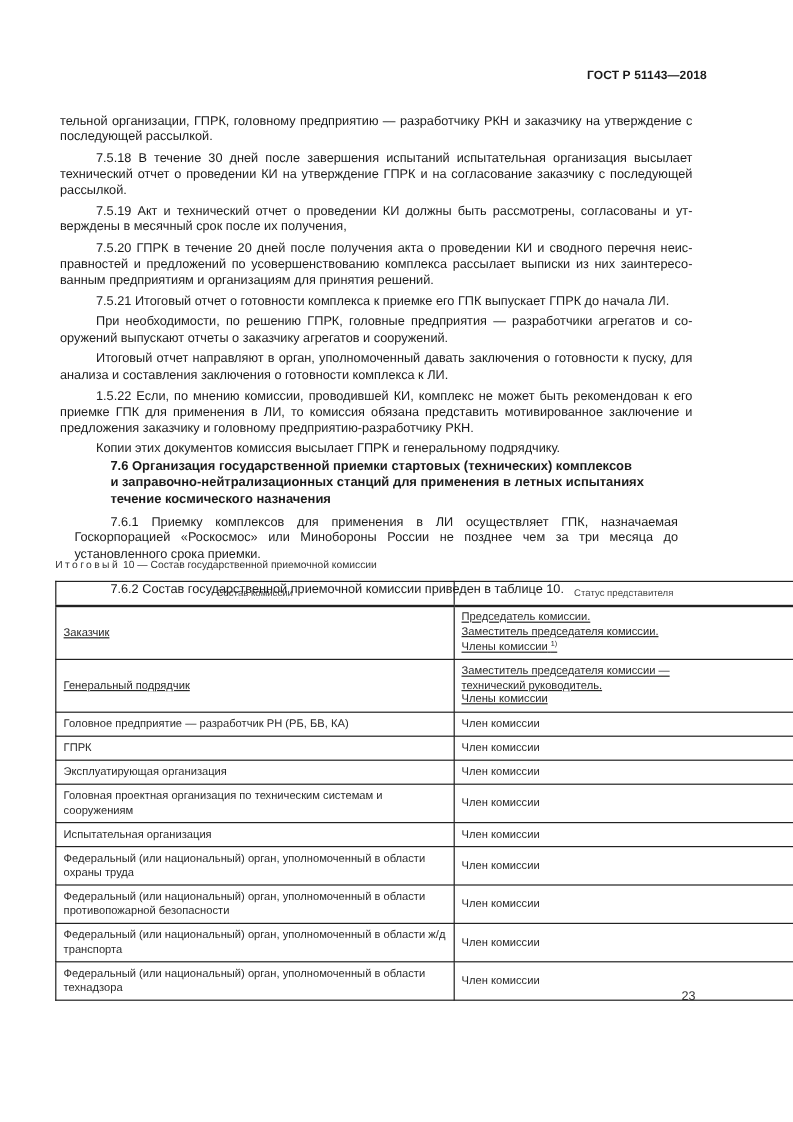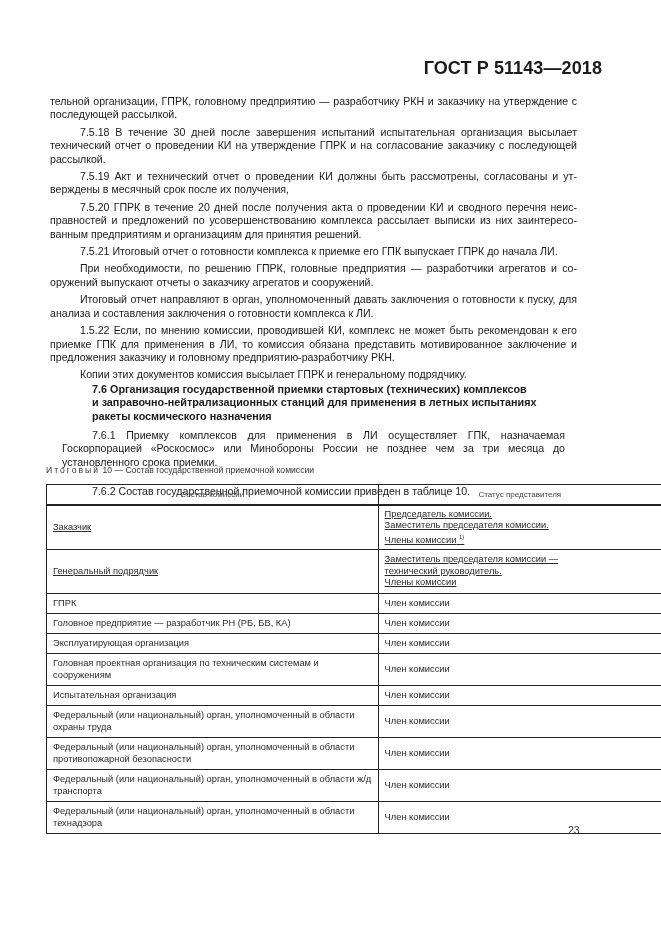--- a/index.html
+++ b/index.html
@@ -1,19 +1,19 @@
 <!DOCTYPE html>
 <html><head>
 <meta charset="utf-8">
 <style>
   html, body { margin: 0; padding: 0; background: #ffffff; }
   body { width: 661px; height: 935px; position: relative; overflow: hidden;
          font-family: "Liberation Sans", sans-serif; color: #1a1a1a; }
-  .page-header { position: absolute; top: 58px; right: 59px; font-weight: bold;
-                 font-size: 18px; letter-spacing: 0.1px; }
+  .page-header { position: absolute; top: 58px; right: 72px; font-weight: bold;
+                 font-size: 10px; letter-spacing: 0.1px; }
   .body-text { position: absolute; left: 46px; top: 91px; width: 535px;
                font-size: 10.6px; line-height: 13.4px; }
   .body-text p { margin: 4px; text-align: justify; text-align-last: left; }
   .body-text p.ind { text-indent: 30px; }
   .section-heading { position: absolute; left: 76px; top: 367px; width: 500px;
                      font-size: 10.8px; line-height: 13.4px; font-weight: bold; margin: 16px; }
   .sec-text { position: absolute; left: 46px; top: 413px; width: 535px;
               font-size: 10.6px; line-height: 13.4px; }
   .sec-text p { margin: 16px; text-align: justify; text-align-last: left; }
   .sec-text p.ind { text-indent: 30px; }
@@ -47,21 +47,21 @@
   <p class="ind">7.5.21 Итоговый отчет о готовности комплекса к приемке его ГПК выпускает ГПРК до начала ЛИ.</p>
   <p class="ind">При необходимости, по решению ГПРК, головные предприятия — разработчики агрегатов и со­оружений выпускают отчеты о заказчику агрегатов и сооружений.</p>
   <p class="ind">Итоговый отчет направляют в орган, уполномоченный давать заключения о готовности к пуску, для анализа и составления заключения о готовности комплекса к ЛИ.</p>
   <p class="ind">1.5.22 Если, по мнению комиссии, проводившей КИ, комплекс не может быть рекомендован к его приемке ГПК для применения в ЛИ, то комиссия обязана представить мотивированное заключение и предложения заказчику и головному предприятию-разработчику РКН.</p>
   <p class="ind">Копии этих документов комиссия высылает ГПРК и генеральному подрядчику.</p>
 </div>
 
 <h3 class="section-heading">
   <span class="line">7.6 Организация государственной приемки стартовых (технических) комплексов</span>
   <span class="line">и заправочно-нейтрализационных станций для применения в летных испытаниях</span>
-  <span class="line">ракеты космического назначения</span>
+  <span class="line">течение космического назначения</span>
 </h3>
 
 <div class="sec-text">
   <p class="ind">7.6.1 Приемку комплексов для применения в ЛИ осуществляет ГПК, назначаемая Госкорпорацией «Роскосмос» или Минобороны России не позднее чем за три месяца до установленного срока приемки.</p>
   <p class="ind">7.6.2 Состав государственной приемочной комиссии приведен в таблице 10.</p>
 </div>
 
 <div class="table-caption">
   <span class="spaced">Итоговый</span><span> 10 — Состав государственной приемочной комиссии</span>
 </div>
@@ -88,25 +88,25 @@
     </tr>
     <tr class="h44">
       <td>Генеральный подрядчик</td>
       <td>
         <span class="line">Заместитель председателя комиссии —</span>
         <span class="line">технический руководитель.</span>
         <span class="line">Члены комиссии</span>
       </td>
     </tr>
     <tr class="h19">
-      <td>ГПРК</td>
+      <td>Головное предприятие — разработчик РН (РБ, БВ, КА)</td>
       <td>Член комиссии</td>
     </tr>
     <tr class="h19">
-      <td>Головное предприятие — разработчик РН (РБ, БВ, КА)</td>
+      <td>ГПРК</td>
       <td>Член комиссии</td>
     </tr>
     <tr class="h19">
       <td>Эксплуатирующая организация</td>
       <td>Член комиссии</td>
     </tr>
     <tr class="h32">
       <td>Головная проектная организация по техническим системам и сооружениям</td>
       <td>Член комиссии</td>
     </tr>

